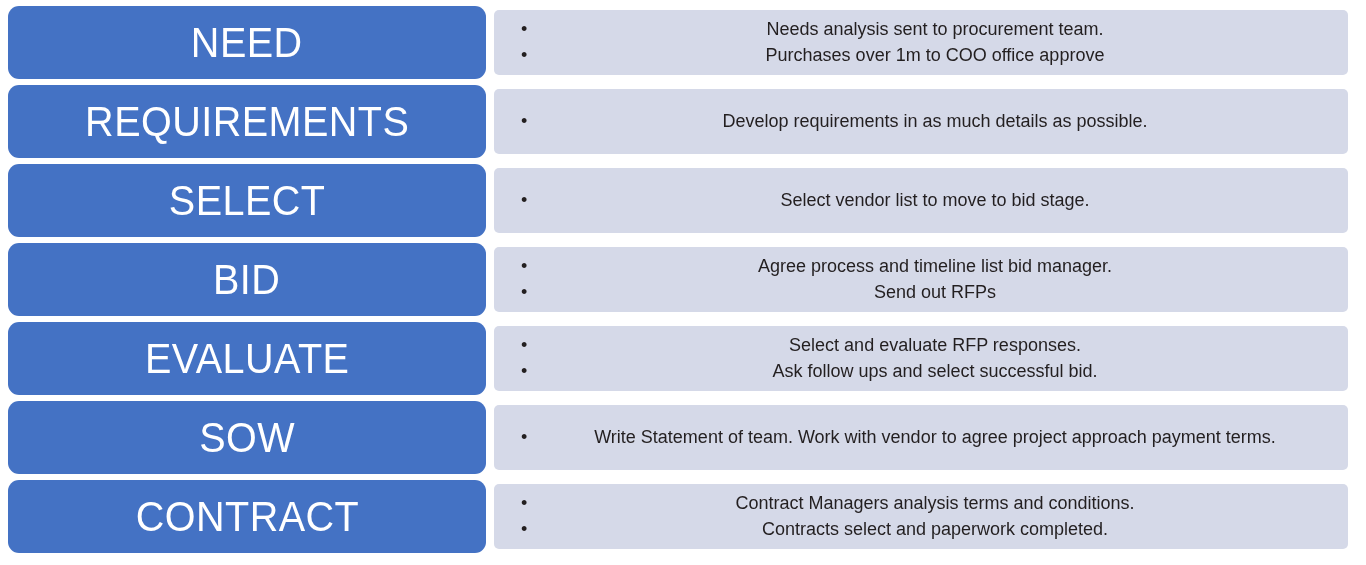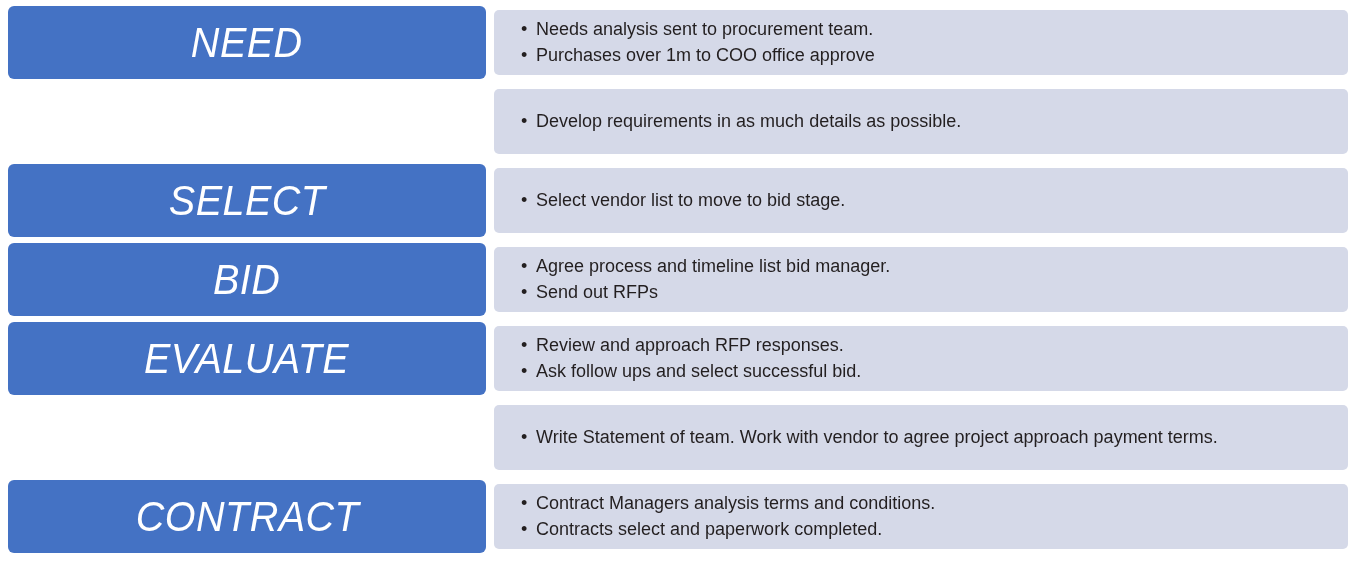--- a/index.html
+++ b/index.html
@@ -31,26 +31,25 @@
   }
 
   
   .stage-label-box {
     position: absolute;
     left: 8px;
     width: 478px;
     top: 0;
     bottom: 0;
     background: #4472C4;
-    border-radius: 6px;
+    border-radius: 11px;
     display: flex;
     align-items: center;
     justify-content: center;
     box-sizing: border-box;
-    font-style: italic;
   }
   .stage-label-text {
     color: #FFFFFF;
     font-family: "Liberation Sans Narrow", "Liberation Sans", "DejaVu Sans", sans-serif;
     font-size: 43px;
     font-weight: 400;
     letter-spacing: 0.5px;
     line-height: 1;
     white-space: nowrap;
     transform: scaleX(0.92);
@@ -93,20 +92,21 @@
   .bullet-item .bullet-dot {
     position: absolute;
     left: 0;
     top: 0;
     line-height: 25px;
     font-size: 18px;
     color: #231F20;
   }
   .bullet-item .bullet-text {
     display: block;
+    text-align: center;
   }
 </style>
 </head>
 <body>
 
 <div id="diagram">
 
 <div class="stage-row" style="top: 6px; height: 73px;">
       <div class="stage-label-box">
         <span class="stage-label-text">NEED</span>
@@ -118,20 +118,23 @@
             <span class="bullet-text">Needs analysis sent to procurement team.</span>
           </li>
           <li class="bullet-item">
             <span class="bullet-dot">•</span>
             <span class="bullet-text">Purchases over 1m to COO office approve</span>
           </li>
         </ul>
       </div>
     </div>
     <div class="stage-row" style="top: 85px; height: 73px;">
+      <div class="stage-label-box">
+        <span class="stage-label-text">REQUIREMENTS</span>
+      </div>
       <div class="stage-detail-box">
         <ul class="bullet-list">
           <li class="bullet-item">
             <span class="bullet-dot">•</span>
             <span class="bullet-text">Develop requirements in as much details as possible.</span>
           </li>
         </ul>
       </div>
     </div>
     <div class="stage-row" style="top: 164px; height: 73px;">
@@ -165,30 +168,33 @@
       </div>
     </div>
     <div class="stage-row" style="top: 322px; height: 73px;">
       <div class="stage-label-box">
         <span class="stage-label-text">EVALUATE</span>
       </div>
       <div class="stage-detail-box">
         <ul class="bullet-list">
           <li class="bullet-item">
             <span class="bullet-dot">•</span>
-            <span class="bullet-text">Review and approach RFP responses.</span>
+            <span class="bullet-text">Select and evaluate RFP responses.</span>
           </li>
           <li class="bullet-item">
             <span class="bullet-dot">•</span>
             <span class="bullet-text">Ask follow ups and select successful bid.</span>
           </li>
         </ul>
       </div>
     </div>
     <div class="stage-row" style="top: 401px; height: 73px;">
+      <div class="stage-label-box">
+        <span class="stage-label-text">SOW</span>
+      </div>
       <div class="stage-detail-box">
         <ul class="bullet-list">
           <li class="bullet-item">
             <span class="bullet-dot">•</span>
             <span class="bullet-text">Write Statement of team. Work with vendor to agree project approach payment terms.</span>
           </li>
         </ul>
       </div>
     </div>
     <div class="stage-row" style="top: 480px; height: 73px;">

